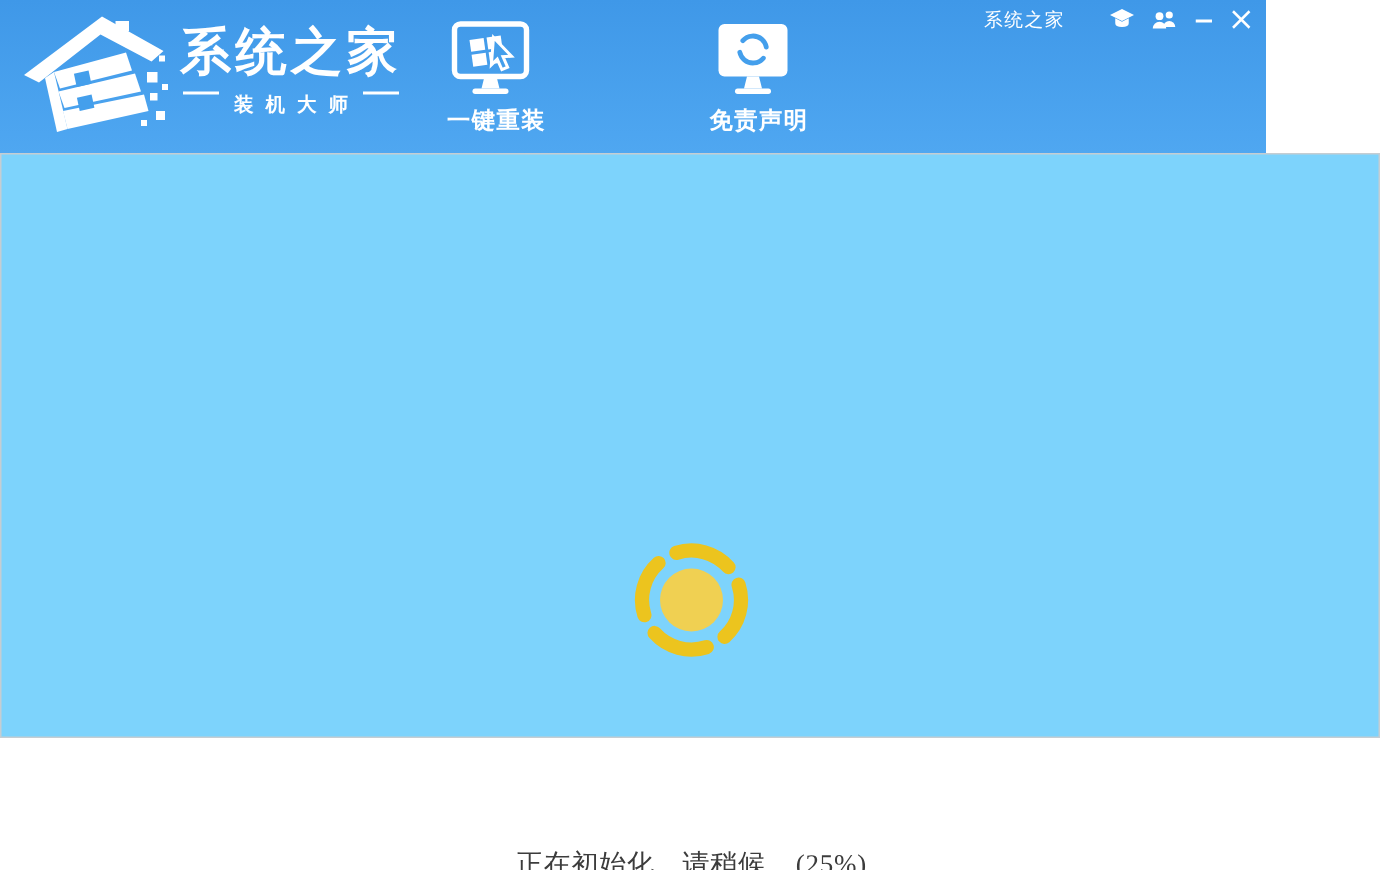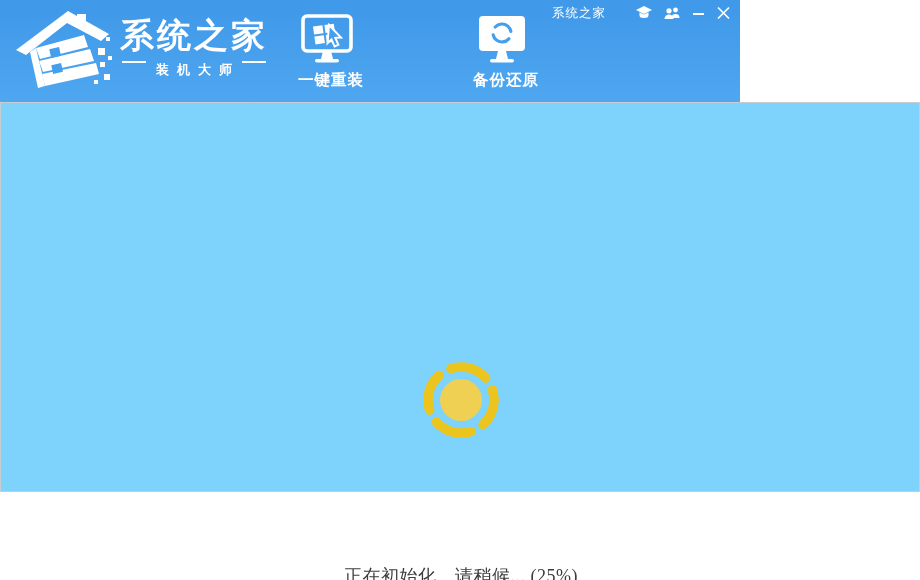--- a/index.html
+++ b/index.html
@@ -4,21 +4,21 @@
 <style>
   html,body{margin:0;padding:0;background:#888;}
   .window{
     width:920px;height:580px;position:relative;overflow:hidden;
     background:#ffffff;
     font-family:"Liberation Sans","DejaVu Sans",sans-serif;
     -webkit-font-smoothing:antialiased;
   }
   
   .header{
-    position:absolute;left:0;top:0;width:740px;height:102px;
+    position:absolute;left:0;top:0;width:844px;height:102px;
     background:linear-gradient(180deg,#3F98E8 0%,#4FA7F1 100%);
   }
   .logo{position:absolute;left:14px;top:4px;display:flex;align-items:flex-start;}
   .logo-icon{width:102px;height:92px;flex:0 0 auto;}
   .logo-text{margin-left:4px;margin-top:14px;color:#fff;}
   .logo-title{
     font-size:34px;font-weight:bold;letter-spacing:3px;line-height:1;
     white-space:nowrap;
   }
   .logo-sub{
@@ -136,21 +136,21 @@
 
       <div class="tab">
         <div class="tab-icon">
           <svg width="58" height="56" viewBox="0 0 58 56">
             <rect x="6" y="4" width="46" height="35" rx="4" fill="#ffffff"></rect>
             <circle cx="29" cy="21" r="9" fill="none" stroke="#449FEC" stroke-width="3.2" stroke-dasharray="20 8.3" stroke-linecap="round" transform="rotate(40 29 21)"></circle>
             <path d="M25,39 L33,39 L35,47 L23,47 Z" fill="#ffffff"></path>
             <rect x="17" y="47" width="24" height="3.6" rx="1.8" fill="#ffffff"></rect>
           </svg>
         </div>
-        <div class="tab-label">备份还原</div>
+        <div class="tab-label">免责声明</div>
       </div>
 
     </div>
 
     <div class="titlebar">
       <span class="disclaimer">系统之家</span>
       <span class="tb-icon" style="margin-left:30px;">
         <svg width="16" height="14" viewBox="0 0 16 14" fill="#ffffff">
           <polygon points="8,0 16,4 8,8 0,4"></polygon>
           <path d="M3.5,6.2 L3.5,9.5 Q3.5,12 8,12 Q12.5,12 12.5,9.5 L12.5,6.2 L8,8.5 Z"></path>

